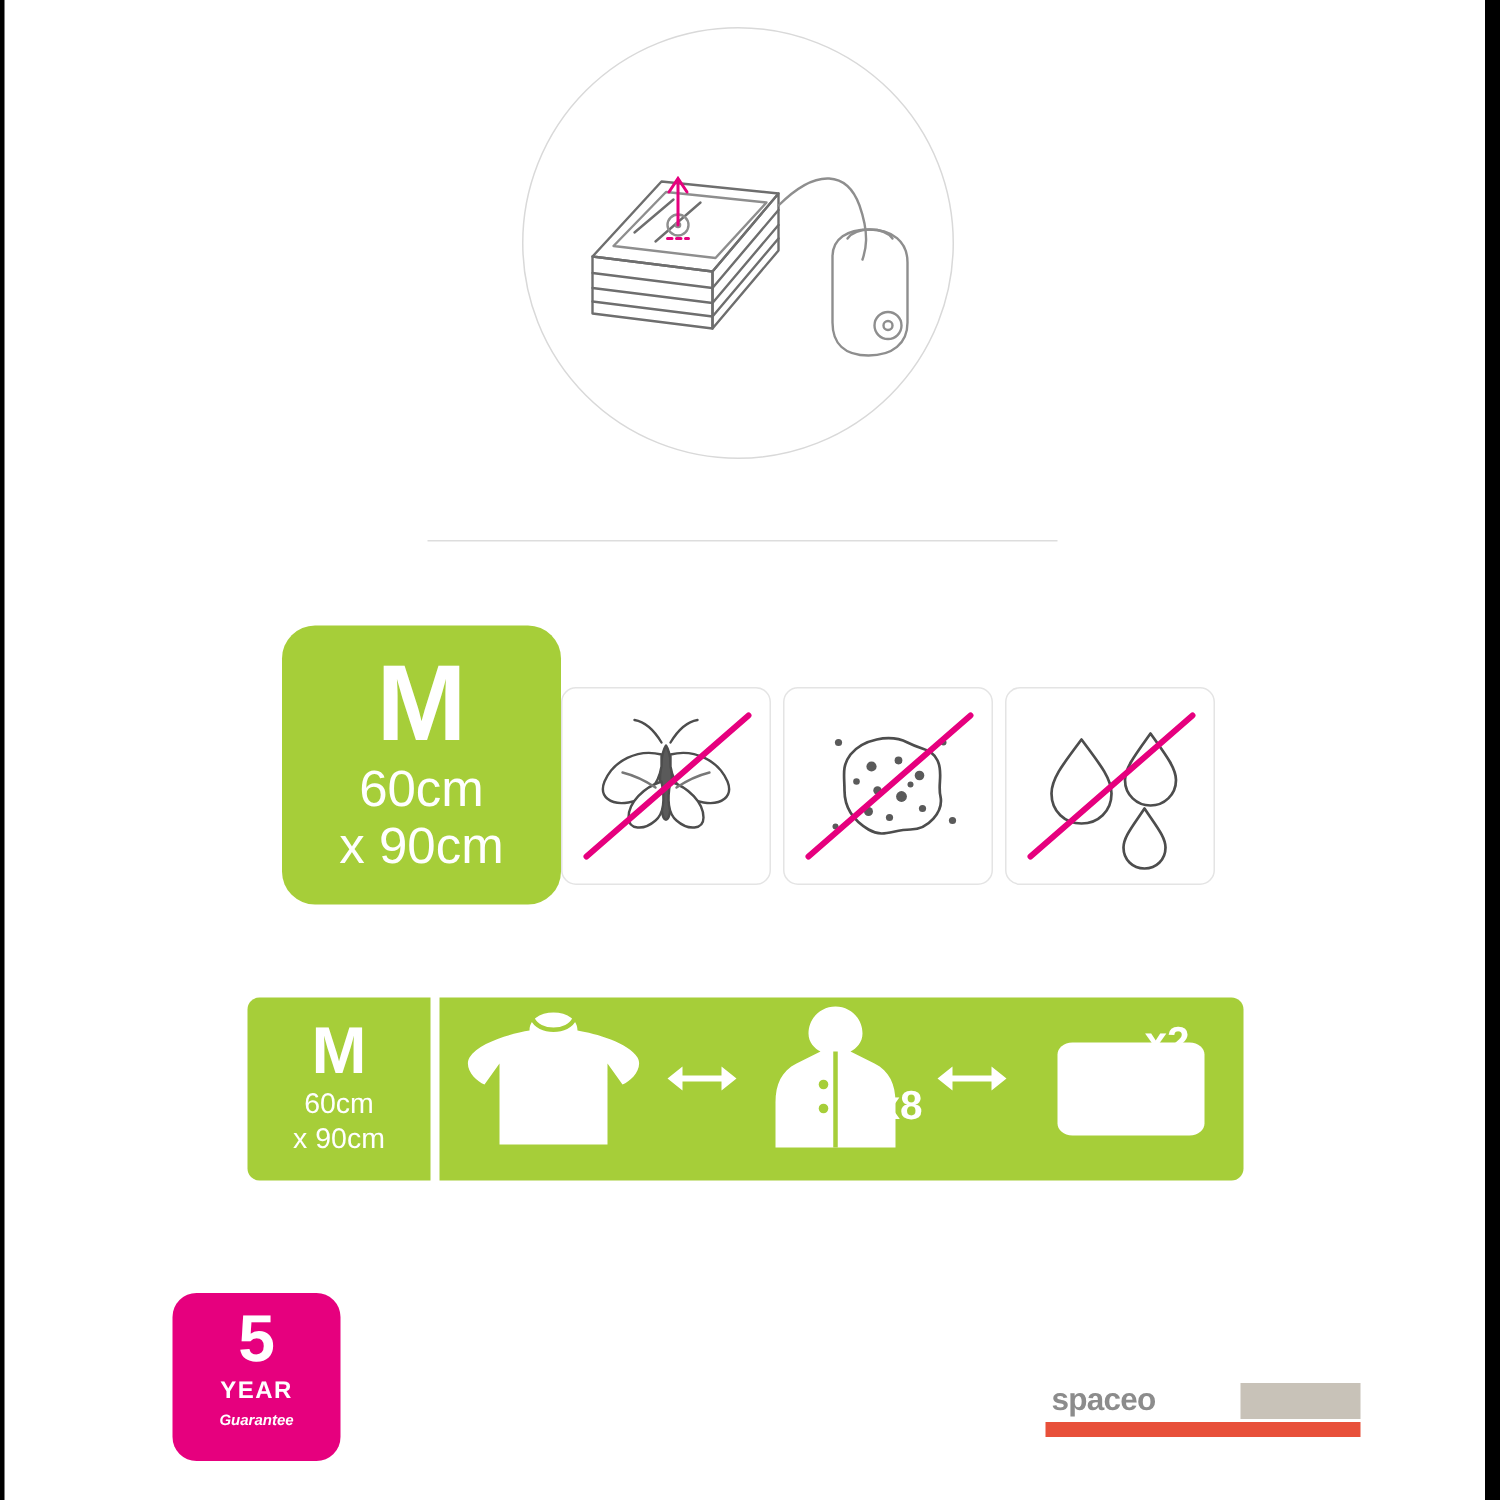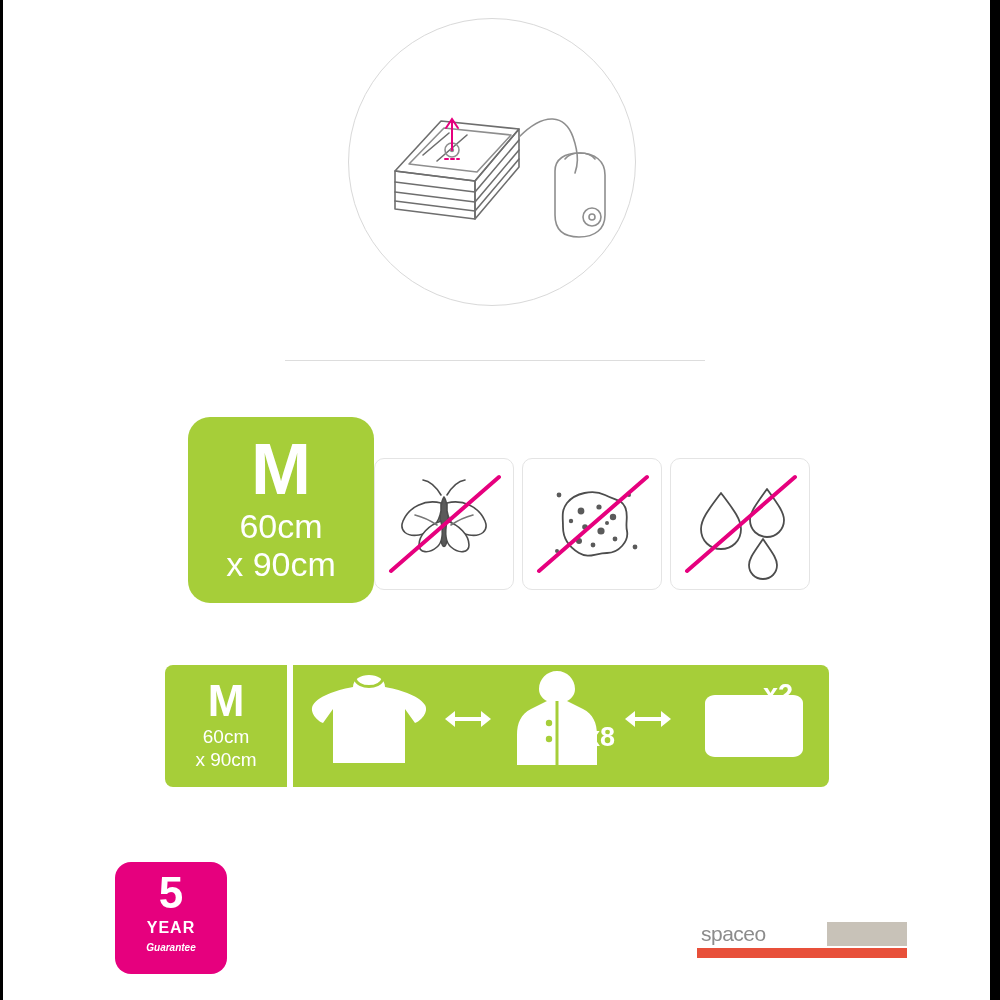--- a/index.html
+++ b/index.html
@@ -184,21 +184,21 @@
     position: absolute;
     left: 0; top: 26px;
     width: 210px; height: 10px;
     background: #e8503a;
   }
   .brand .wordmark {
     position: absolute;
     left: 4px; top: 1px;
     font-size: 21px;
     line-height: 22px;
-    font-weight: normal;
+    font-weight: bold;
     color: #8c8c8c;
     letter-spacing: -0.5px;
   }
 </style>
 </head>
 <body>
 
 <div class="page">
 
   <div class="edge-bar-left"></div>

